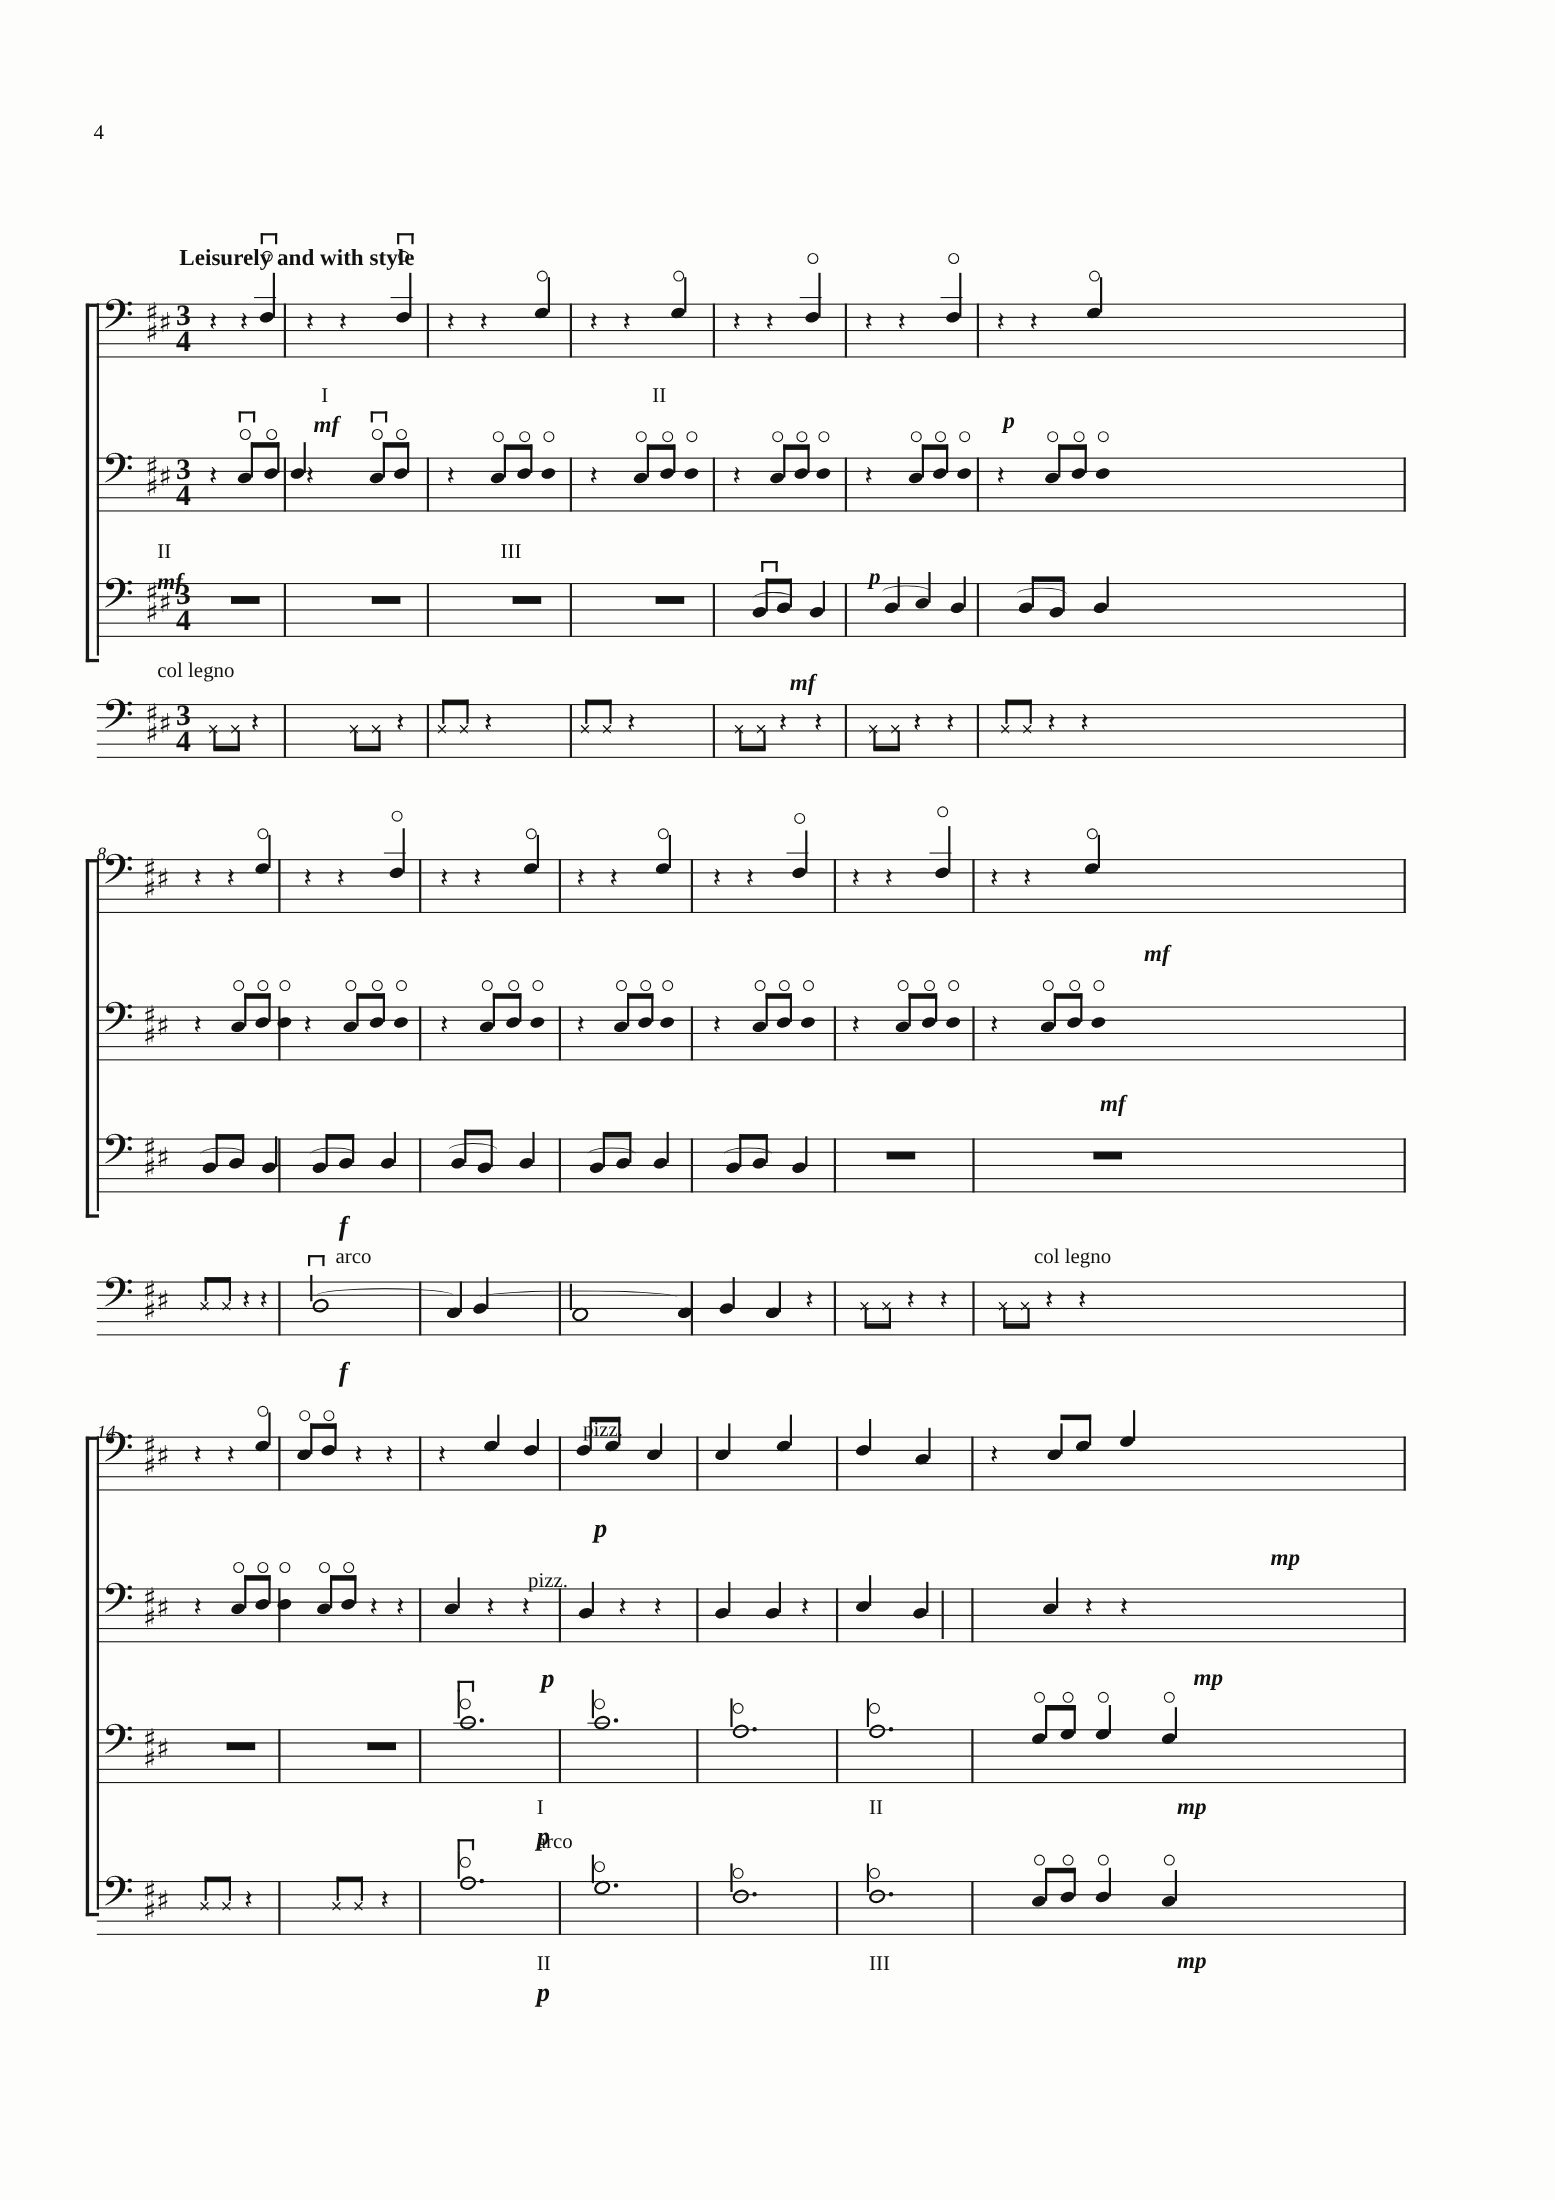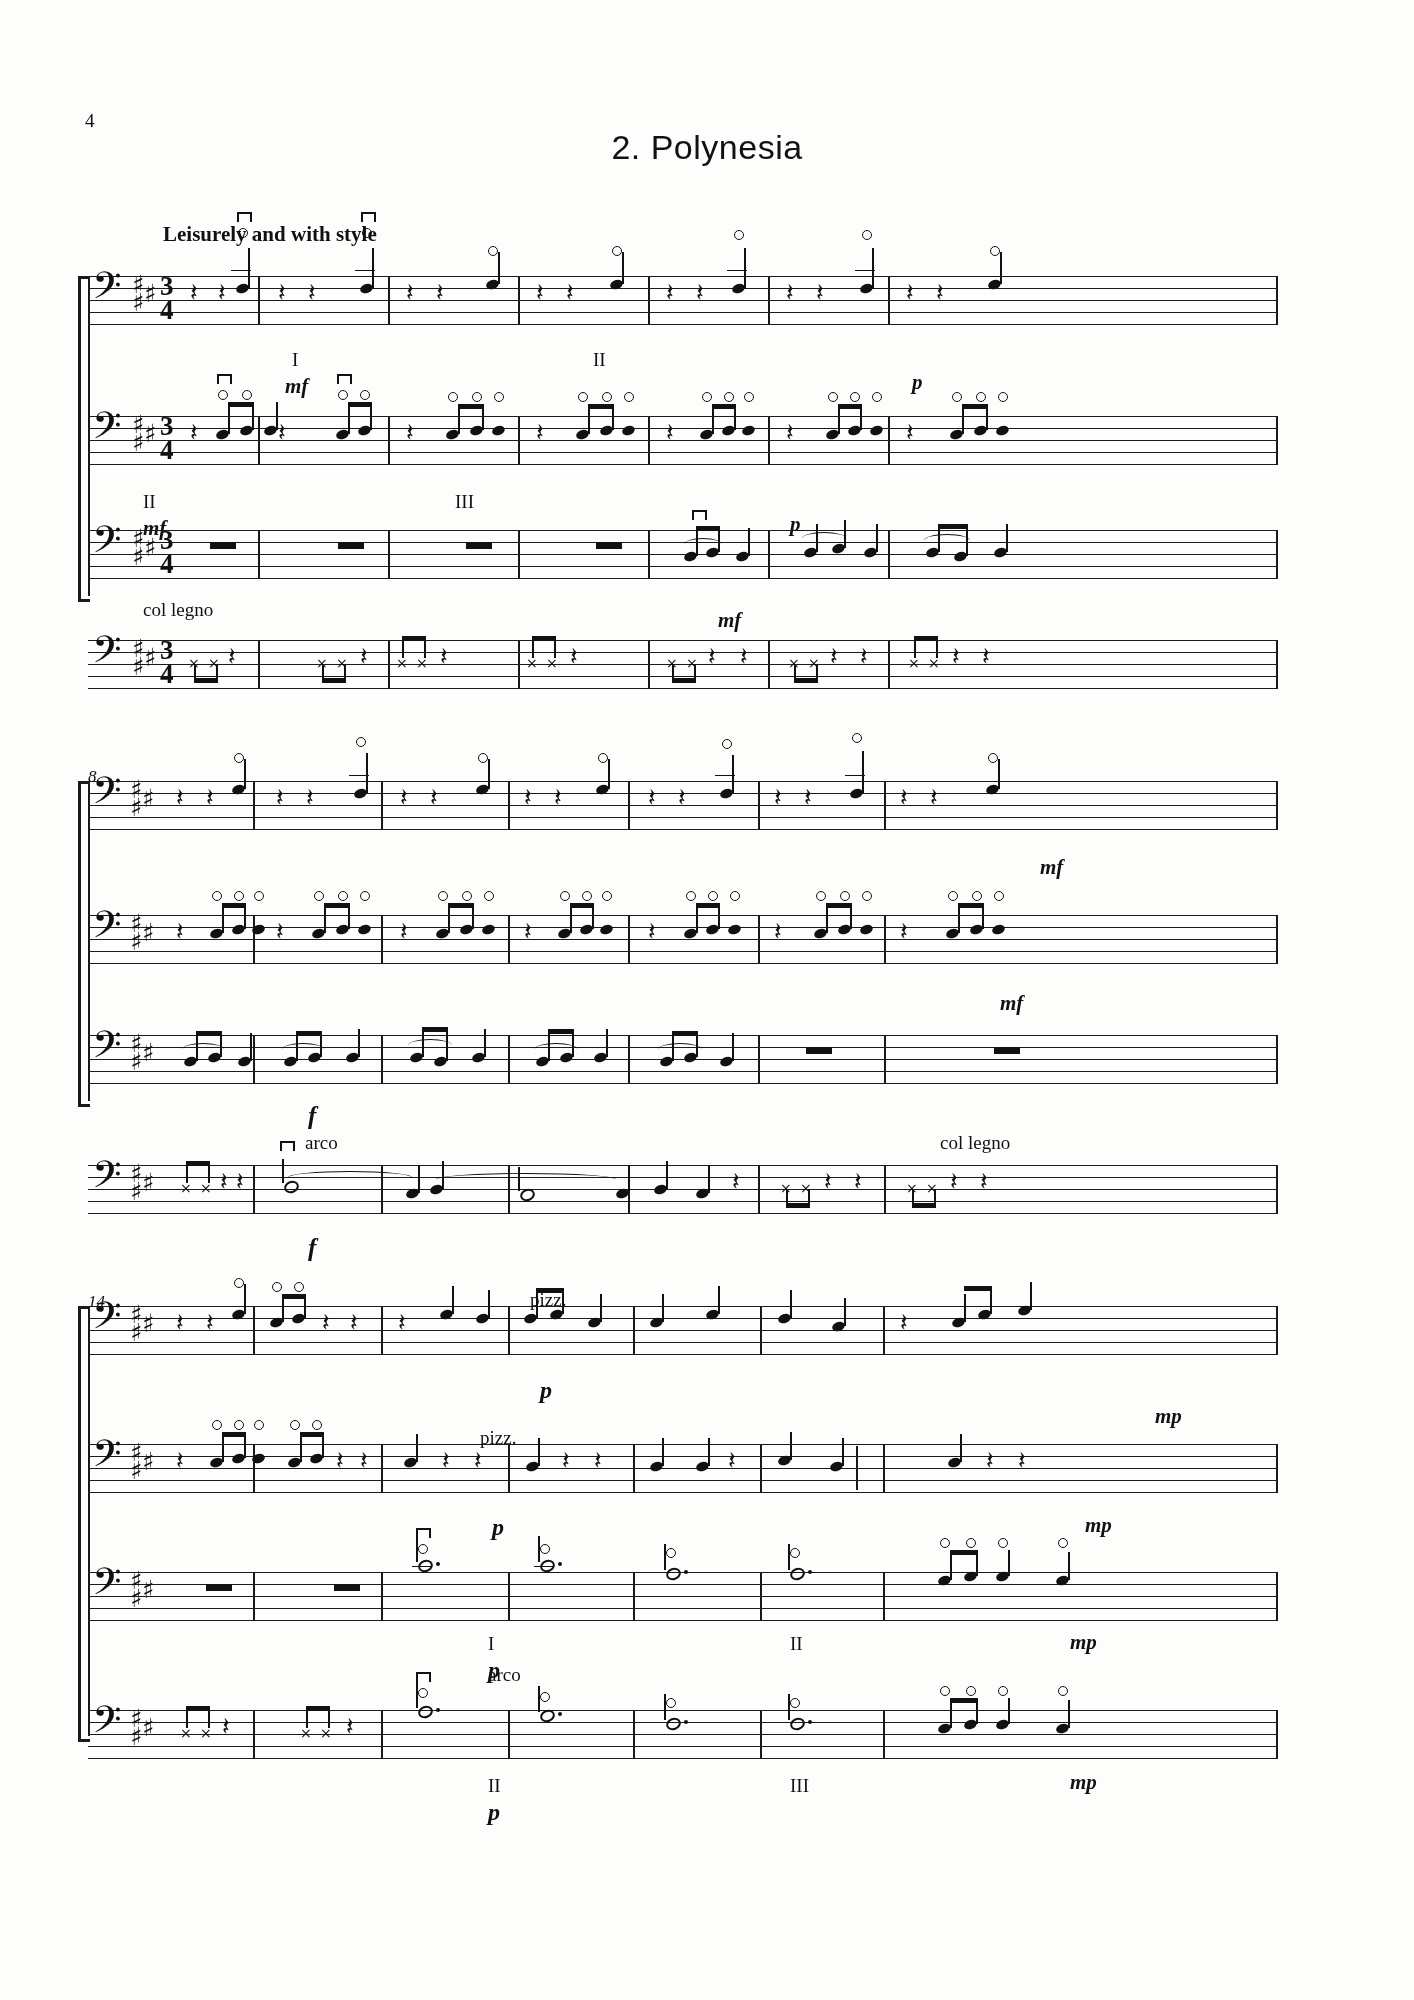--- a/index.html
+++ b/index.html
@@ -226,21 +226,20 @@
     background: #111;
     border-radius: 50%;
   }
 </style>
 </head>
 <body>
 
 <div class="page">
 
   <div class="page-number">4</div>
-  <div class="piece-title">2. Polynesia</div>
   <div class="tempo-text">Leisurely and with style</div>
 
   <div class="system sys1">
 
     <div class="system-bracket" style="top:-4px;height:320px;"></div>
     <div class="system-leftline" style="top:-4px;height:320px;"></div>
 
     <div class="staff" style="top:-4px;">
       <div class="line l0"></div>
         <div class="line l1"></div>

